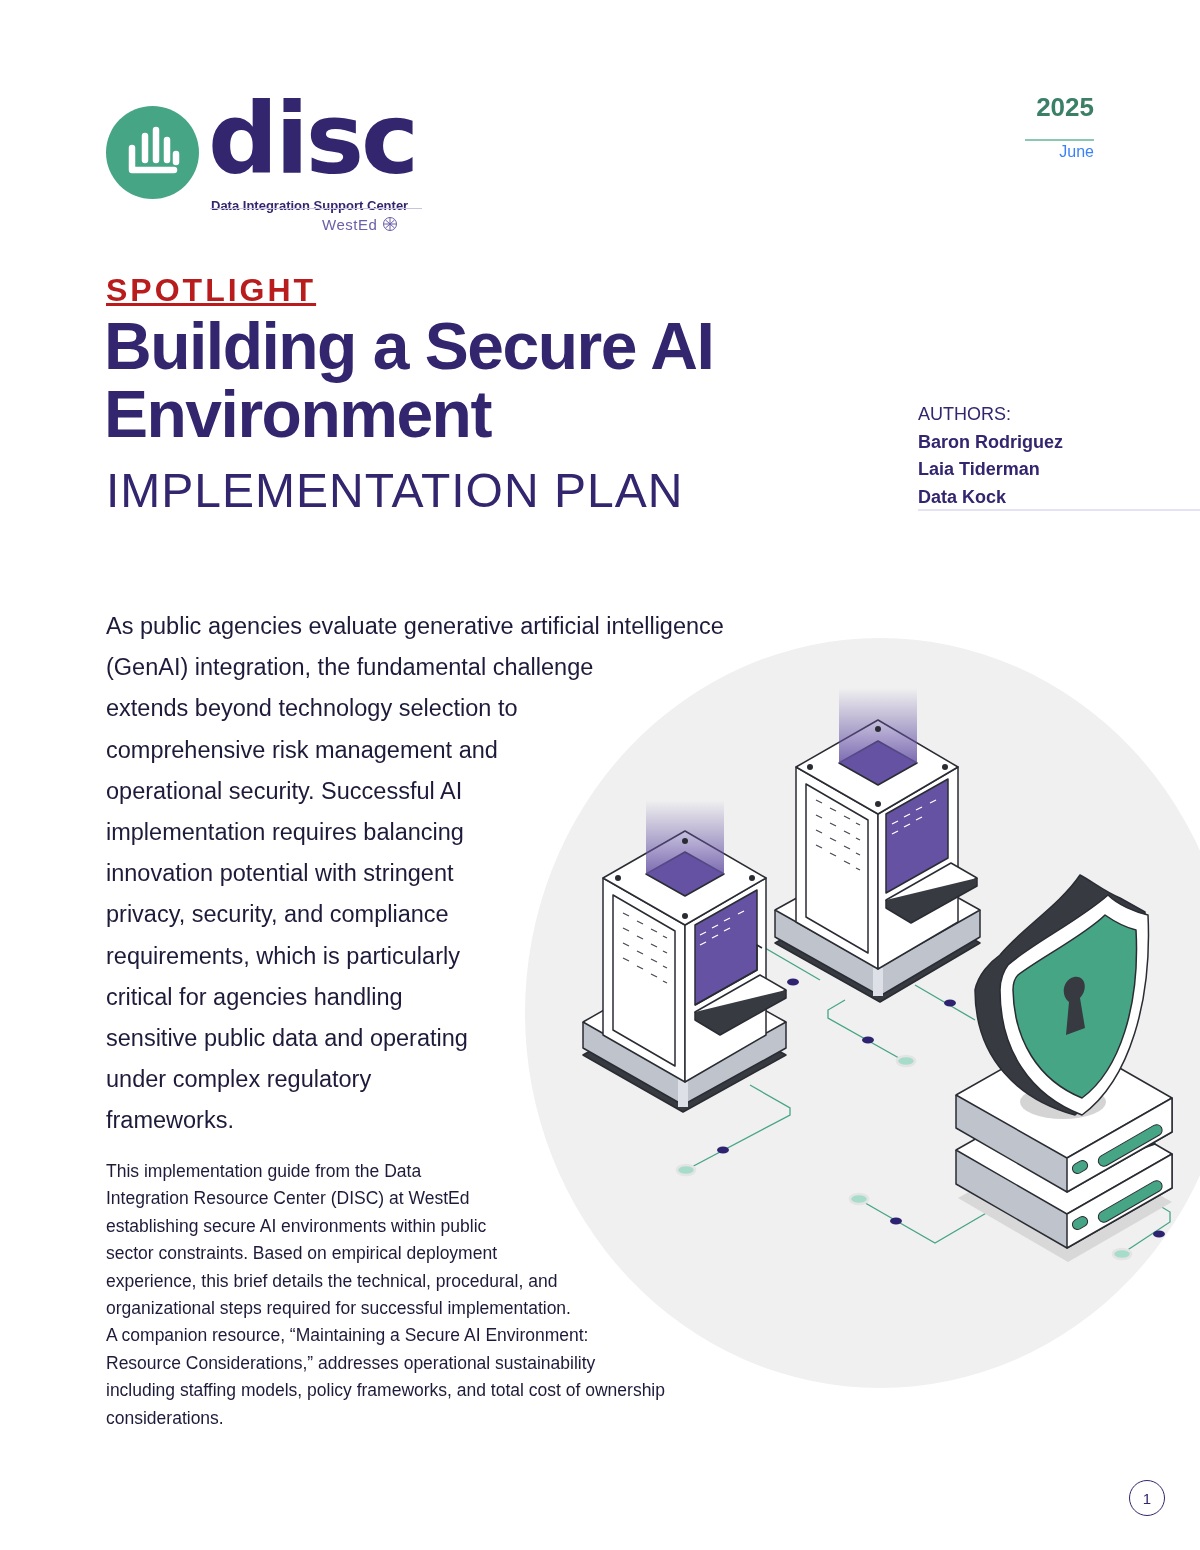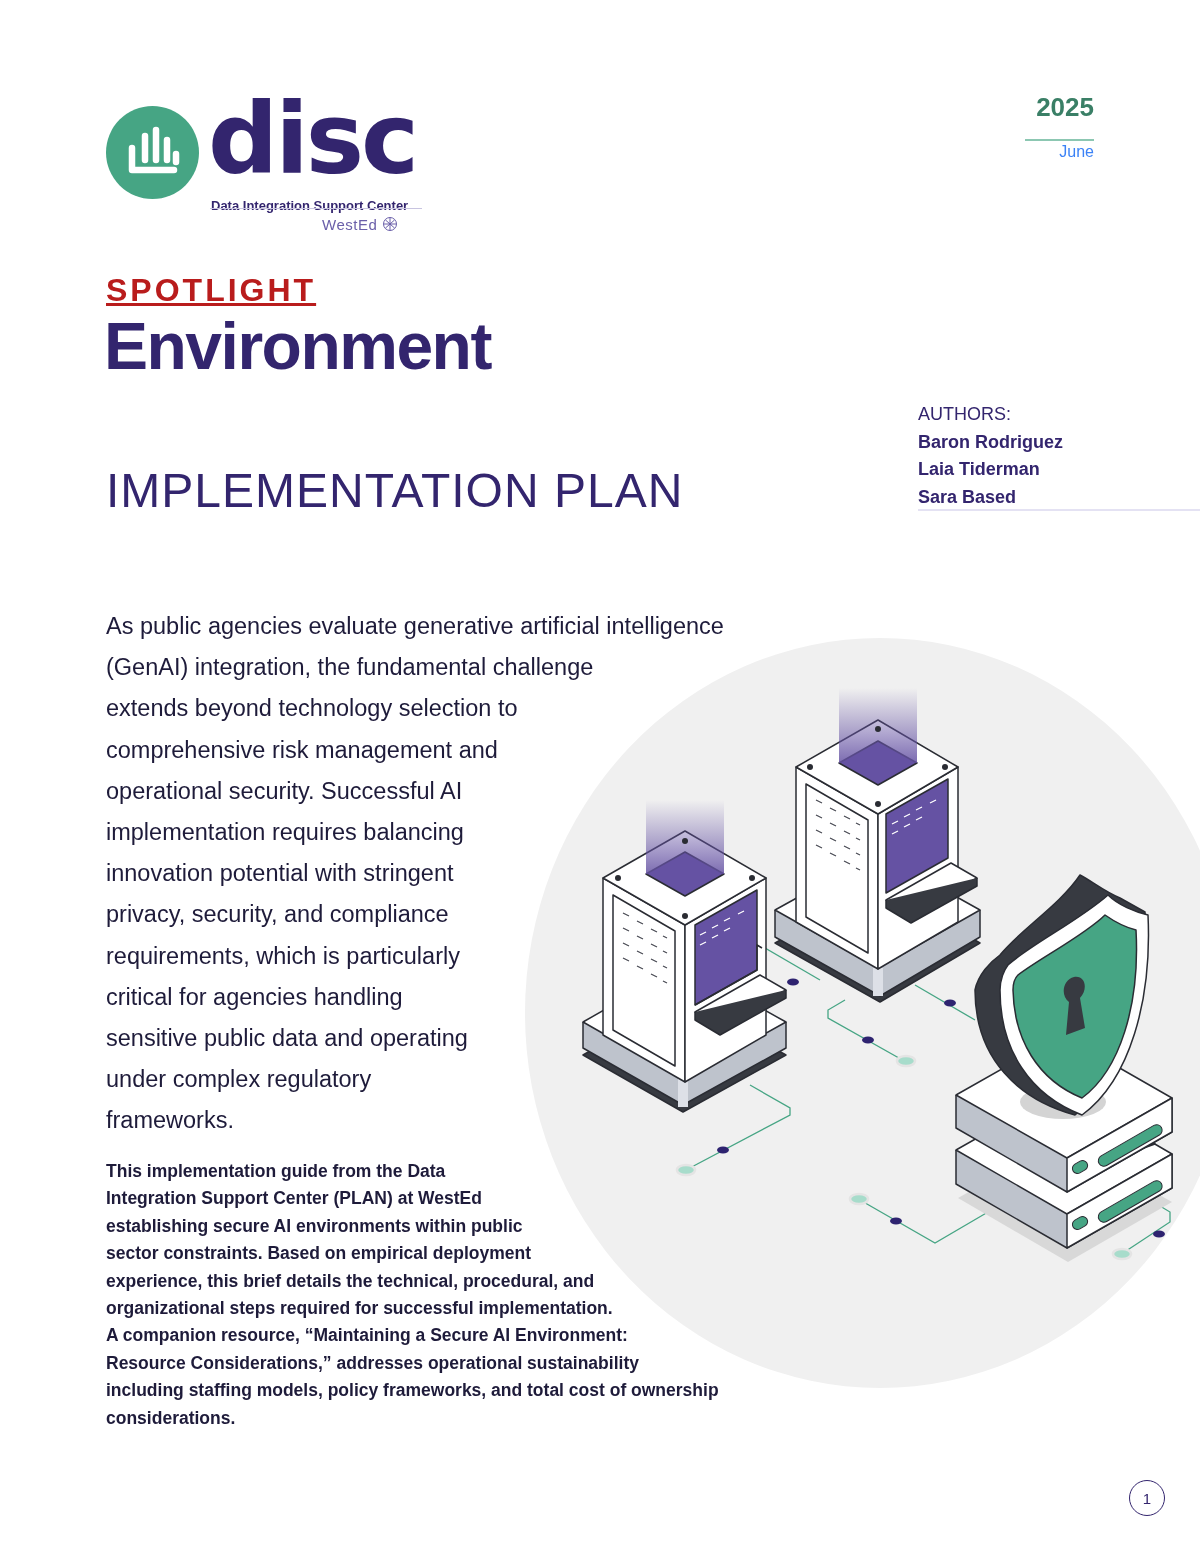--- a/index.html
+++ b/index.html
@@ -33,21 +33,21 @@
   .authors-rule { left: 918px; top: 509px; width: 282px; height: 2px; background: #e4e2f3; }
 
   
   .backdrop { left: 525px; top: 638px; width: 710px; height: 750px; border-radius: 50%; background: #f0f0f0; }
   .illus { left: 560px; top: 660px; width: 640px; height: 620px; }
 
   
   .lede { left: 106px; top: 606px; width: 680px; font-size: 23.5px; line-height: 41.2px; color: #1e1b3a; }
   .lede span { display: block; white-space: nowrap; }
   .body { left: 106px; top: 1158px; width: 640px; font-size: 17.5px; line-height: 27.4px; color: #1e1b3a; }
-  .body span { display: block; white-space: nowrap; font-weight: bold; }
+  .body span { display: block; white-space: nowrap; }
 
   
   .pagenum { left: 1129px; top: 1480px; width: 34px; height: 34px; border: 1.5px solid #33256e; border-radius: 50%;
              display: flex; align-items: center; justify-content: center; font-size: 15px; color: #33256e; }
 </style>
 </head>
 <body>
 
 <div class="abs logo-circle">
   <svg width="93" height="93" viewBox="0 0 93 93">
@@ -72,29 +72,30 @@
     </g>
   </svg>
 </div>
 
 <div class="abs year">2025</div>
 <div class="abs year-rule"></div>
 <div class="abs month">June</div>
 
 <div class="abs kicker">SPOTLIGHT</div>
 <div class="abs title">
+  <div>Building a Secure AI</div>
   <div>Environment</div>
 </div>
 <div class="abs subtitle">IMPLEMENTATION PLAN</div>
 
 <div class="abs authors">
   <div class="head">AUTHORS:</div>
   <div class="name">Baron Rodriguez</div>
   <div class="name">Laia Tiderman</div>
-  <div class="name">Sara Based</div>
+  <div class="name">Data Kock</div>
 </div>
 <div class="abs authors-rule"></div>
 
 <div class="abs backdrop"></div>
 <svg class="abs illus" viewBox="560 660 640 620">
   <defs>
     <linearGradient id="beam" x1="0" y1="0" x2="0" y2="1">
       <stop offset="0" stop-color="#6552a3" stop-opacity="0"></stop>
       <stop offset="1" stop-color="#6552a3" stop-opacity="0.85"></stop>
     </linearGradient>
@@ -225,21 +226,21 @@
   <span>privacy, security, and compliance</span>
   <span>requirements, which is particularly</span>
   <span>critical for agencies handling</span>
   <span>sensitive public data and operating</span>
   <span>under complex regulatory</span>
   <span>frameworks.</span>
 </div>
 
 <div class="abs body">
   <span>This implementation guide from the Data</span>
-  <span>Integration Support Center (PLAN) at WestEd</span>
+  <span>Integration Resource Center (DISC) at WestEd</span>
   <span>establishing secure AI environments within public</span>
   <span>sector constraints. Based on empirical deployment</span>
   <span>experience, this brief details the technical, procedural, and</span>
   <span>organizational steps required for successful implementation.</span>
   <span>A companion resource, “Maintaining a Secure AI Environment:</span>
   <span>Resource Considerations,” addresses operational sustainability</span>
   <span>including staffing models, policy frameworks, and total cost of ownership</span>
   <span>considerations.</span>
 </div>
 

